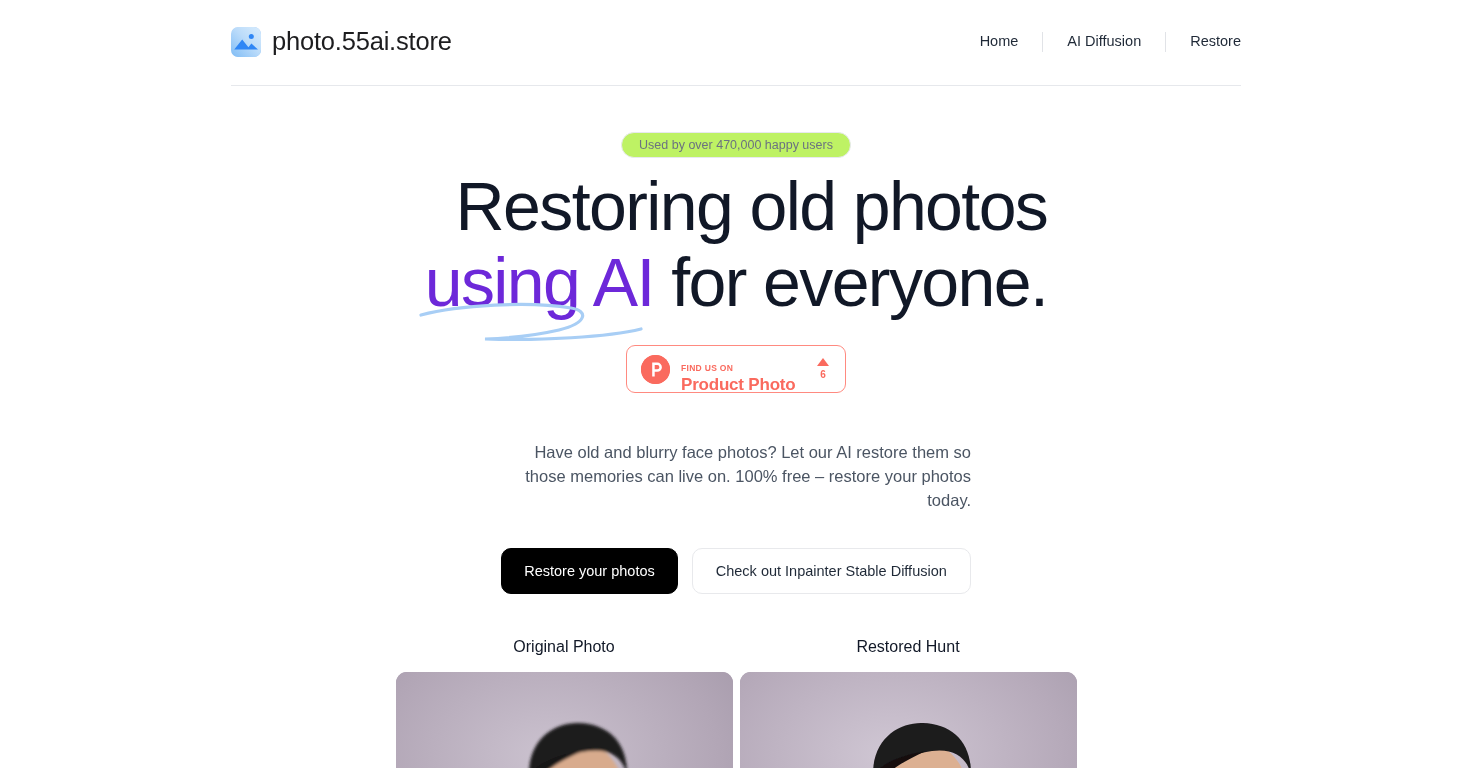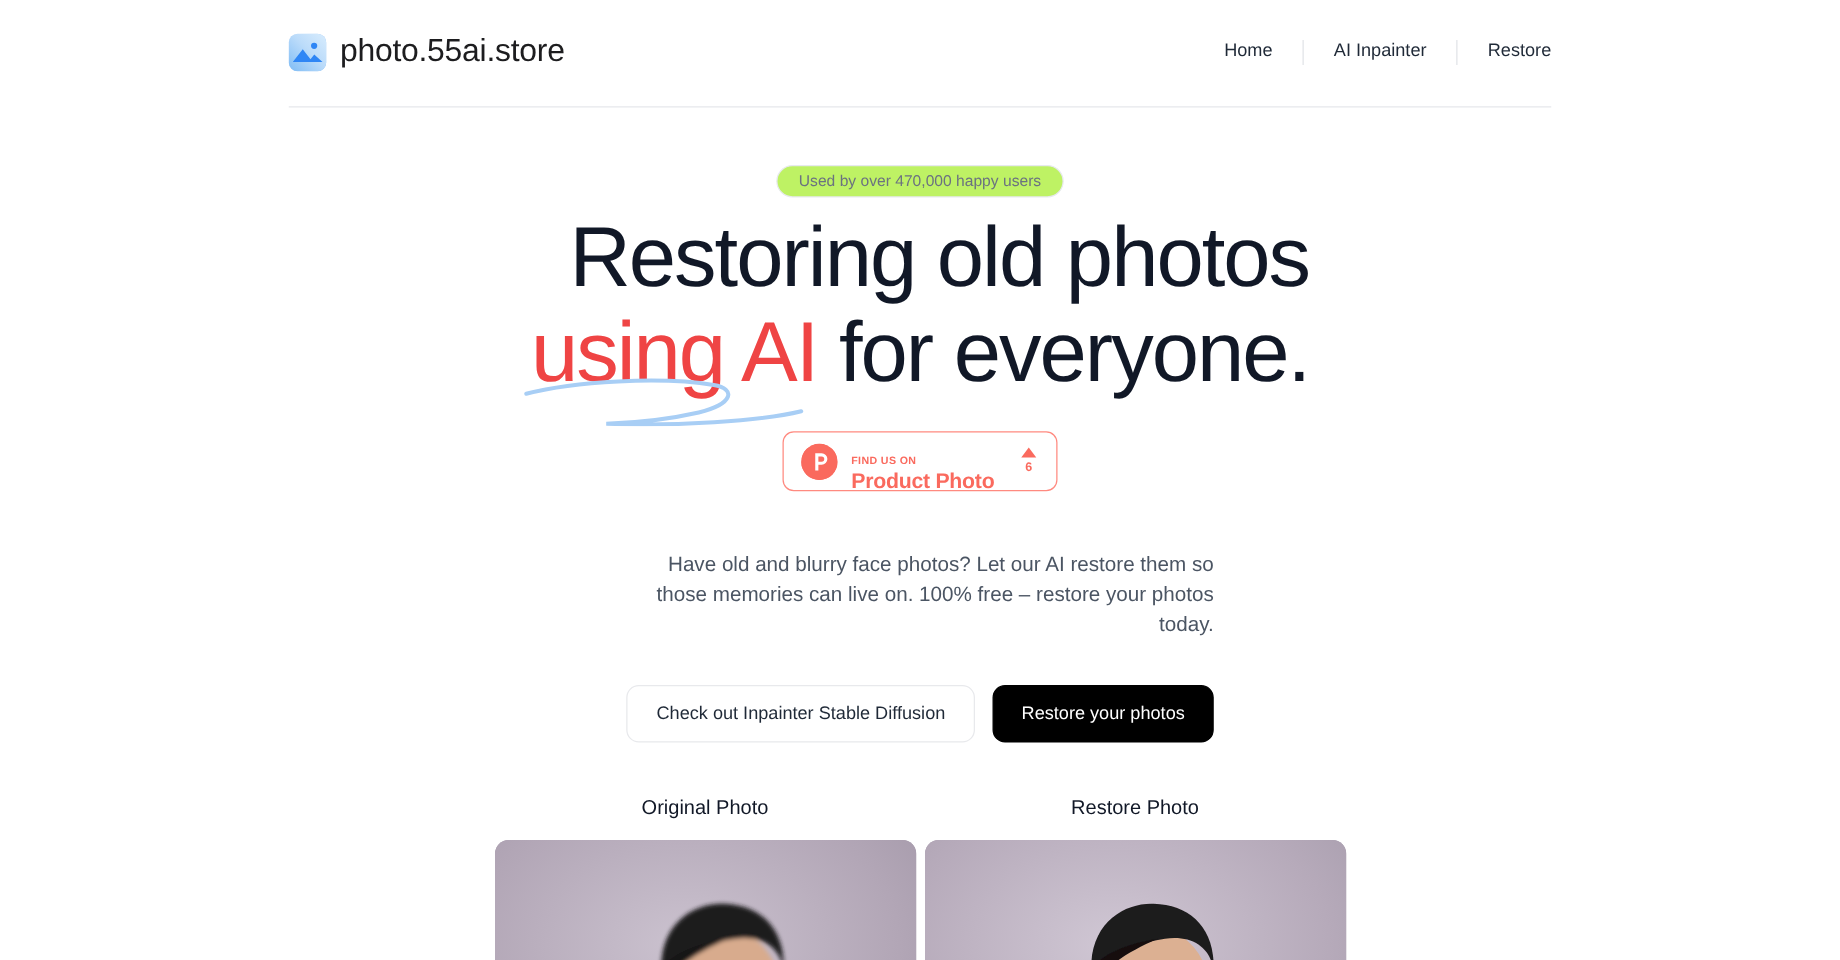--- a/index.html
+++ b/index.html
@@ -121,21 +121,21 @@
     line-height: 1.0;
     letter-spacing: -1.6px;
     color: #111827;
     font-weight: 400;
     position: relative;
   }
   .headline .line { display: block; }
   .headline .line2 { margin-top: 8px; position: relative; }
 
   .accent {
-    color: #ef4444;
+    color: #6d28d9;
     position: relative;
     display: inline-block;
   }
   .swoosh {
     position: absolute;
     left: -6px;
     bottom: -25px;
     width: 232px;
     height: 42px;
     pointer-events: none;
@@ -294,21 +294,21 @@
           <circle cx="20.3" cy="9.6" r="2.5" fill="#2f86f5"></circle>
           <path d="M3.2 22.6 L11.2 12.4 L17.4 20.3 L20.4 16.6 L27 22.6 Z" fill="#2f86f5"></path>
         </svg>
       </span>
       <span class="brand-name">photo.55ai.store</span>
     </a>
 
     <nav class="nav">
       <a href="#">Home</a>
       <span class="nav-divider"></span>
-      <a href="#">AI Inpainter</a>
+      <a href="#">AI Diffusion</a>
       <span class="nav-divider"></span>
       <a href="#">Restore</a>
     </nav>
 
   </div>
 
   <div class="hero">
 
     <div class="pill">Used by over 470,000 happy users</div>
 
@@ -332,22 +332,22 @@
       </span>
       <span class="ph-votes">
         <span class="ph-caret"></span>
         <span class="ph-count">6</span>
       </span>
     </a>
 
     <p class="subtitle">Have old and blurry face photos? Let our AI restore them so those memories can live on. 100% free – restore your photos today.</p>
 
     <div class="cta-row">
+      <a class="btn btn-primary" href="#">Restore your photos</a>
       <a class="btn btn-secondary" href="#">Check out Inpainter Stable Diffusion</a>
-      <a class="btn btn-primary" href="#">Restore your photos</a>
     </div>
 
     <div class="compare">
 
       <div class="compare-col">
         <div class="compare-label">Original Photo</div>
         <div class="photo-frame">
           <svg viewBox="0 0 337 240" xmlns="http://www.w3.org/2000/svg">
             <defs>
               <radialGradient id="bgO" cx="45%" cy="35%" r="85%">
@@ -369,21 +369,21 @@
               <rect x="141" y="120" width="80" height="24" rx="7" fill="none" stroke="#1a1a1c" stroke-width="5"></rect>
               <path d="M181 132 h4" stroke="#1a1a1c" stroke-width="4"></path>
               <path d="M163 158 q14 7 28 0" stroke="#b07a61" stroke-width="2.5" fill="none"></path>
               <path d="M167 170 q16 9 32 -2" stroke="#a36a59" stroke-width="3" fill="none"></path>
             </g>
           </svg>
         </div>
       </div>
 
       <div class="compare-col">
-        <div class="compare-label">Restore Photo</div>
+        <div class="compare-label">Restored Hunt</div>
         <div class="photo-frame">
           <svg viewBox="0 0 337 240" xmlns="http://www.w3.org/2000/svg">
             <defs>
               <radialGradient id="bgR" cx="45%" cy="35%" r="85%">
                 <stop offset="0%" stop-color="#d0c7d4"></stop>
                 <stop offset="60%" stop-color="#b6aaba"></stop>
                 <stop offset="100%" stop-color="#a096a6"></stop>
               </radialGradient>
               <filter id="blurR">
                   <feGaussianBlur stdDeviation="0.5"></feGaussianBlur>

